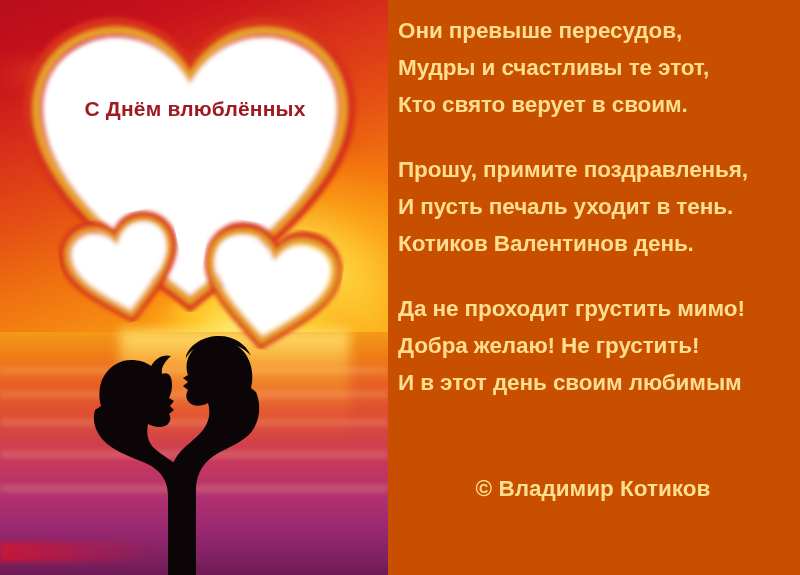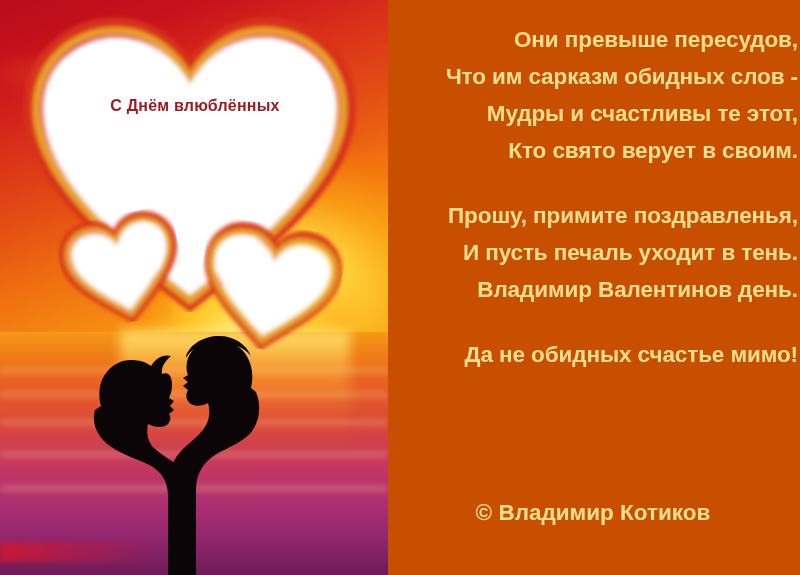--- a/index.html
+++ b/index.html
@@ -145,54 +145,53 @@
     width: 388px; height: 275px;
   }
 
   
   #heart-text {
     position: absolute;
     left: 40px;
     top: 97px;
     width: 310px;
     text-align: center;
-    font-size: 16px;
+    font-size: 21px;
     font-weight: bold;
     color: #9e1b22;
     letter-spacing: 0.2px;
     white-space: nowrap;
   }
 
   
   #poem-panel {
     position: absolute;
     left: 388px; top: 0;
     width: 412px; height: 575px;
     background: #c94f00;
   }
   #poem {
     position: absolute;
     left: 10px;
-    top: 21px;
+    top: 12px;
     width: 400px;
-    text-align: right;
   }
   .poem-line {
     font-size: 22.5px;
     font-weight: bold;
     color: #ffdf8f;
     line-height: 37px;
     white-space: nowrap;
     letter-spacing: -0.1px;
   }
   .stanza-gap { height: 28px; }
   #signature {
     position: absolute;
     left: 10px;
-    top: 500px;
+    top: 476px;
     width: 390px;
     text-align: center;
     font-size: 22.5px;
     font-weight: bold;
     color: #ffdf8f;
     white-space: nowrap;
   }
 </style>
 </head>
 <body>
@@ -332,32 +331,33 @@
 
     <div id="heart-text">С Днём влюблённых</div>
 
     <div class="watermark-smudge"></div>
   </div>
 
   <div id="poem-panel">
     <div id="poem">
 
       <div class="poem-line">Они превыше пересудов,</div>
-      <div class="poem-line">Что им сарказм обидных слов -</div>
       <div class="poem-line">Мудры и счастливы те этот,</div>
       <div class="poem-line">Кто свято верует в своим.</div>
 
       <div class="stanza-gap"></div>
 
       <div class="poem-line">Прошу, примите поздравленья,</div>
       <div class="poem-line">И пусть печаль уходит в тень.</div>
-      <div class="poem-line">Владимир Валентинов день.</div>
+      <div class="poem-line">Котиков Валентинов день.</div>
 
       <div class="stanza-gap"></div>
 
-      <div class="poem-line">Да не обидных счастье мимо!</div>
+      <div class="poem-line">Да не проходит грустить мимо!</div>
+      <div class="poem-line">Добра желаю! Не грустить!</div>
+      <div class="poem-line">И в этот день своим любимым</div>
 
     </div>
 
     <div id="signature">© Владимир Котиков</div>
   </div>
 
 </div>
 
 </body></html>

